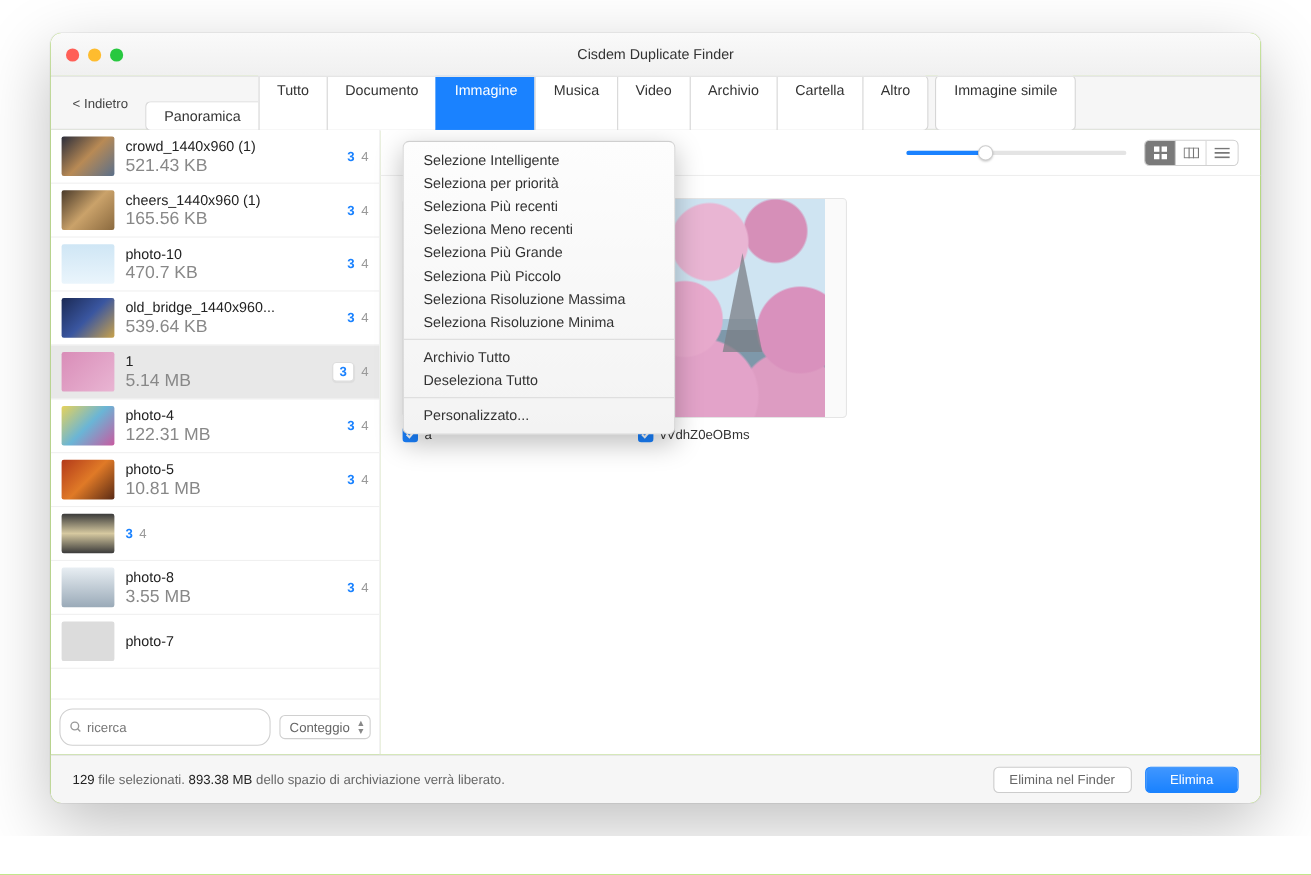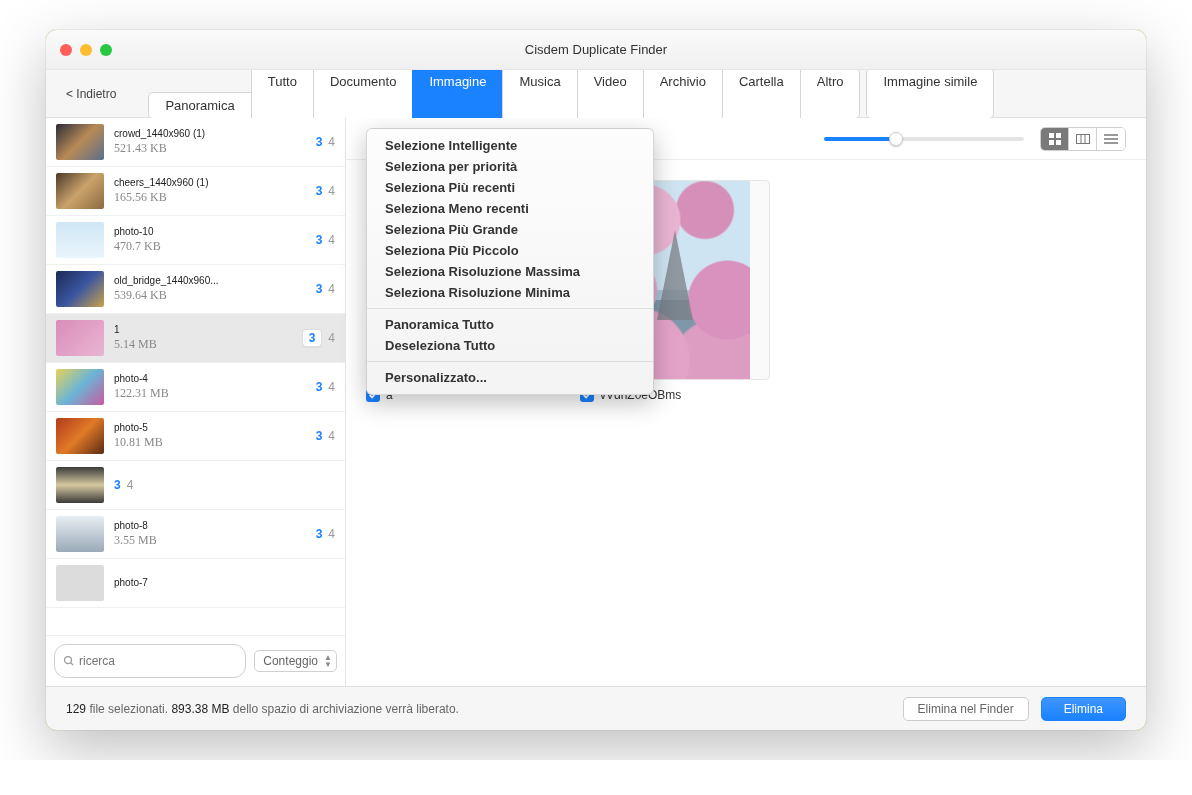--- a/index.html
+++ b/index.html
@@ -7,38 +7,38 @@
   .window {
     width: 1100px; height: 700px; margin: 30px auto; background: #84cc16;
     border-radius: 10px; box-shadow: 0 20px 60px rgba(0,0,0,0.25), 0 0 0 1px rgba(0,0,0,0.05);
     display: flex; flex-direction: column; overflow: hidden;
   }
   .titlebar { height: 40px; display: flex; align-items: center; position: relative; border-bottom: 1px solid #e5e5e5; background: linear-gradient(#fafafa,#f0f0f0); }
   .traffic { display: flex; gap: 8px; margin-left: 14px; }
   .tl { width: 12px; height: 12px; border-radius: 50%; }
   .tl.red { background: #ff5f57; } .tl.yellow { background: #febc2e; } .tl.green { background: #28c840; }
   .title { position: absolute; width: 100%; text-align: center; font-size: 13px; color: #333; pointer-events: none; }
-  .toolbar { height: 48px; display: flex; align-items: center; padding: 0 14px; gap: 26px; background: #f6f6f6; border-bottom: 1px solid #e0e0e0; }
+  .toolbar { height: 48px; display: flex; align-items: center; padding: 0 14px; gap: 10px; background: #f6f6f6; border-bottom: 1px solid #e0e0e0; }
   .back { font-size: 12px; color: #444; cursor: pointer; padding: 4px 6px; }
   .tabs { display: flex; gap: 0; }
   .tab { font-size: 13px; padding: 5px 16px; background: #fff; border: 1px solid #d6d6d6; border-right: none; color: #333; cursor: pointer; }
   .tab:first-child { border-radius: 5px 0 0 5px; margin-top: 24px; }
   .tab.last { border-right: 1px solid #d6d6d6; border-radius: 0 5px 5px 0; }
   .tab.active { background: #1a82ff; color: #fff; border-color: #1a82ff; }
   .tab.isolated { border-radius: 5px; border-right: 1px solid #d6d6d6; margin-left: 6px; }
   .body { flex: 1; display: flex; overflow: hidden; }
   
   .sidebar { width: 300px; background: #fff; border-right: 1px solid #e5e5e5; display: flex; flex-direction: column; }
   .list { flex: 1; overflow-y: auto; }
   .row { display: flex; align-items: center; gap: 10px; padding: 6px 10px; border-bottom: 1px solid #f0f0f0; cursor: pointer; }
   .row.selected { background: #e8e8e8; }
   .thumb { width: 48px; height: 36px; border-radius: 2px; flex-shrink: 0; }
   .meta { flex: 1; min-width: 0; }
-  .fname { font-size: 10px; color: #222; white-space: nowrap; overflow: hidden; text-overflow: ellipsis; }
-  .fsize { font-size: 12px; color: #888; margin-top: 2px; font-family: Liberation Serif, serif; }
+  .fname { font-size: 13px; color: #222; white-space: nowrap; overflow: hidden; text-overflow: ellipsis; }
+  .fsize { font-size: 16px; color: #888; margin-top: 2px; }
   .counts { display: flex; gap: 6px; align-items: center; font-size: 12px; }
   .cblue { color: #1a82ff; font-weight: 600; }
   .cgray { color: #999; }
   .cbadge { background: #fff; border: 1px solid #ddd; border-radius: 4px; padding: 1px 6px; box-shadow: 0 1px 1px rgba(0,0,0,0.05); }
   .sb-foot { display: flex; gap: 8px; padding: 8px; border-top: 1px solid #eee; align-items: center; }
   .search { flex: 1; display: flex; align-items: center; border: 1px solid #d0d0d0; border-radius: 12px; height: 22px; padding: 16px 8px; background: #fff; }
   .search svg { flex-shrink: 0; }
   .search input { border: none; outline: none; flex: 1; font-size: 12px; background: transparent; color: #666; margin-left: 4px; }
   .sort { border: 1px solid #d0d0d0; border-radius: 5px; height: 22px; font-size: 12px; color: #666; padding: 0 18px 0 8px; background: #fff; position: relative; display: flex; align-items: center; }
   .sort .arrows { position: absolute; right: 4px; font-size: 8px; line-height: 7px; color: #888; }
@@ -56,24 +56,24 @@
   .viewbtn.active { background: #7a7a7a; }
   .grid { flex: 1; padding: 20px; display: flex; flex-wrap: wrap; gap: 24px; align-content: flex-start; overflow: auto; }
   .card { width: 190px; }
   .cimg { width: 190px; height: 200px; border: 1px solid #e5e5e5; border-radius: 4px; display: flex; align-items: center; justify-content: center; background: #fafafa; overflow: hidden; }
   .cimg .photo { width: 150px; height: 200px; }
   .clabel { display: flex; align-items: center; gap: 6px; margin-top: 8px; font-size: 12px; color: #333; }
   .chk { width: 14px; height: 14px; border-radius: 3px; background: #1a82ff; display: flex; align-items: center; justify-content: center; flex-shrink: 0; }
   .chk svg { display: block; }
   
   .menu {
-    position: absolute; top: 10px; left: 20px; width: 288px;
+    position: absolute; top: 10px; left: 20px; width: 248px;
     background: linear-gradient(#fdfdfd,#f3f3f3);
     border: 1px solid rgba(0,0,0,0.15); border-radius: 6px;
-    box-shadow: 0 8px 24px rgba(0,0,0,0.25); padding: 6px 0; z-index: 50; font-weight: bold;
+    box-shadow: 0 8px 24px rgba(0,0,0,0.25); padding: 6px 0; z-index: 50;
   }
   .mi { font-size: 13px; color: #333; padding: 3px 18px; cursor: pointer; }
   .msep { height: 1px; background: #ddd; margin: 5px 0; }
   
   .footer { height: 44px; border-top: 1px solid #e0e0e0; display: flex; align-items: center; padding: 0 20px; font-size: 12px; color: #666; gap: 12px; background: #f6f6f6; }
   .footer b { color: #222; font-weight: 400; }
   .btn { border: 1px solid #ccc; background: #fff; border-radius: 5px; padding: 4px 14px; font-size: 12px; cursor: pointer; }
   .btn.primary { background: linear-gradient(#3f96ff,#1a82ff); color: #fff; border: 1px solid #1a82ff; padding: 4px 22px; text-align: center; }
   
   .photo {
@@ -331,21 +331,21 @@
       <div class="menu" id="menu">
           <div class="mi">Selezione Intelligente</div>
           <div class="mi">Seleziona per priorità</div>
           <div class="mi">Seleziona Più recenti</div>
           <div class="mi">Seleziona Meno recenti</div>
           <div class="mi">Seleziona Più Grande</div>
           <div class="mi">Seleziona Più Piccolo</div>
           <div class="mi">Seleziona Risoluzione Massima</div>
           <div class="mi">Seleziona Risoluzione Minima</div>
           <div class="msep"></div>
-          <div class="mi">Panoramica Tutto</div>
+          <div class="mi">Archivio Tutto</div>
           <div class="mi">Deseleziona Tutto</div>
           <div class="msep"></div>
           <div class="mi">Personalizzato...</div>
         </div>
     </div>
   </div>
 
   <div class="footer">
     <div>
       <b>129</b>

